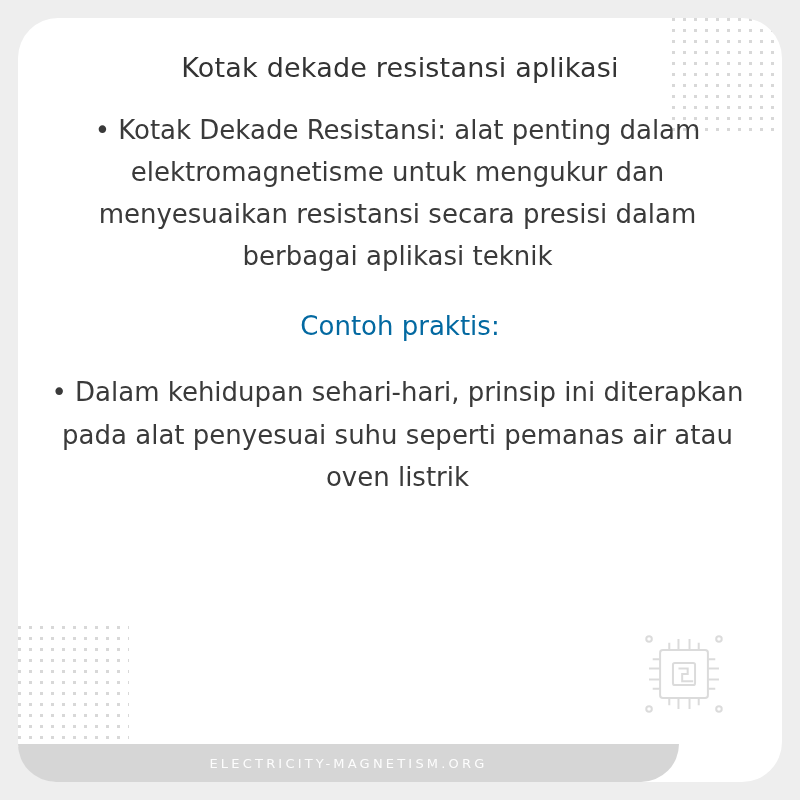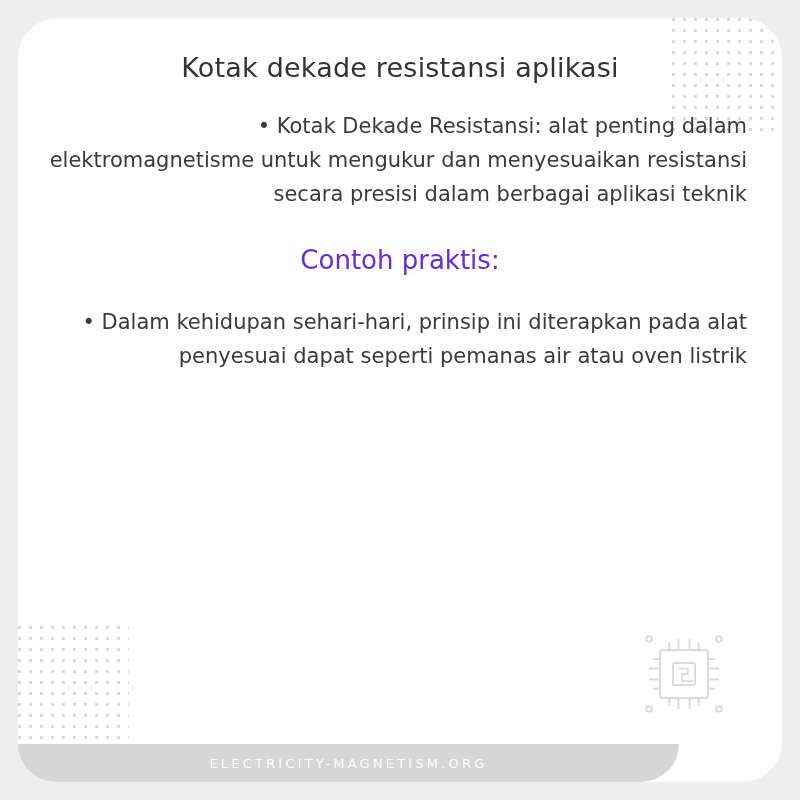--- a/index.html
+++ b/index.html
@@ -61,30 +61,30 @@
   }
   .title {
     text-align: center;
     font-size: 27px;
     color: #333333;
     font-weight: 400;
     margin: 12px 0 26px 0;
     letter-spacing: 0.2px;
   }
   .para {
-    font-size: 21px;
+    font-size: 26px;
     line-height: 1.62;
     color: #3a3a3a;
     margin: 0 5px 8px 0;
-    text-align: right;
+    text-align: center;
   }
   .subtitle {
     text-align: center;
     font-size: 26px;
-    color: #6d28d9;
+    color: #0369a1;
     font-weight: 400;
     margin: 34px 0 30px 0;
   }
   .bullets {
     margin-top: 4px;
   }
   .bullets .para {
     margin-bottom: 2px;
   }
   .chip-icon {
@@ -127,21 +127,21 @@
     <div class="dots dots-bottomleft"></div>
 
     <div class="content">
       <h1 class="title">Kotak dekade resistansi aplikasi</h1>
 
       <p class="para">• Kotak Dekade Resistansi: alat penting dalam elektromagnetisme untuk mengukur dan menyesuaikan resistansi secara presisi dalam berbagai aplikasi teknik</p>
 
       <h2 class="subtitle">Contoh praktis:</h2>
 
       <div class="bullets">
-        <p class="para">• Dalam kehidupan sehari-hari, prinsip ini diterapkan pada alat penyesuai dapat seperti pemanas air atau oven listrik</p>
+        <p class="para">• Dalam kehidupan sehari-hari, prinsip ini diterapkan pada alat penyesuai suhu seperti pemanas air atau oven listrik</p>
       </div>
     </div>
 
     <svg class="chip-icon" viewBox="0 0 100 100">
       <g fill="none" stroke="#b9b9b9" stroke-width="2.2">
         <rect x="24" y="24" width="52" height="52" rx="3"></rect>
         <rect x="38" y="38" width="24" height="24" rx="2"></rect>
         <path d="M44 44 h10 v6 h-6 v8 h12"></path>
         <path d="M34 24 v-8 M44 24 v-12 M56 24 v-12 M66 24 v-8"></path>
         <path d="M34 76 v8 M44 76 v12 M56 76 v12 M66 76 v8"></path>

